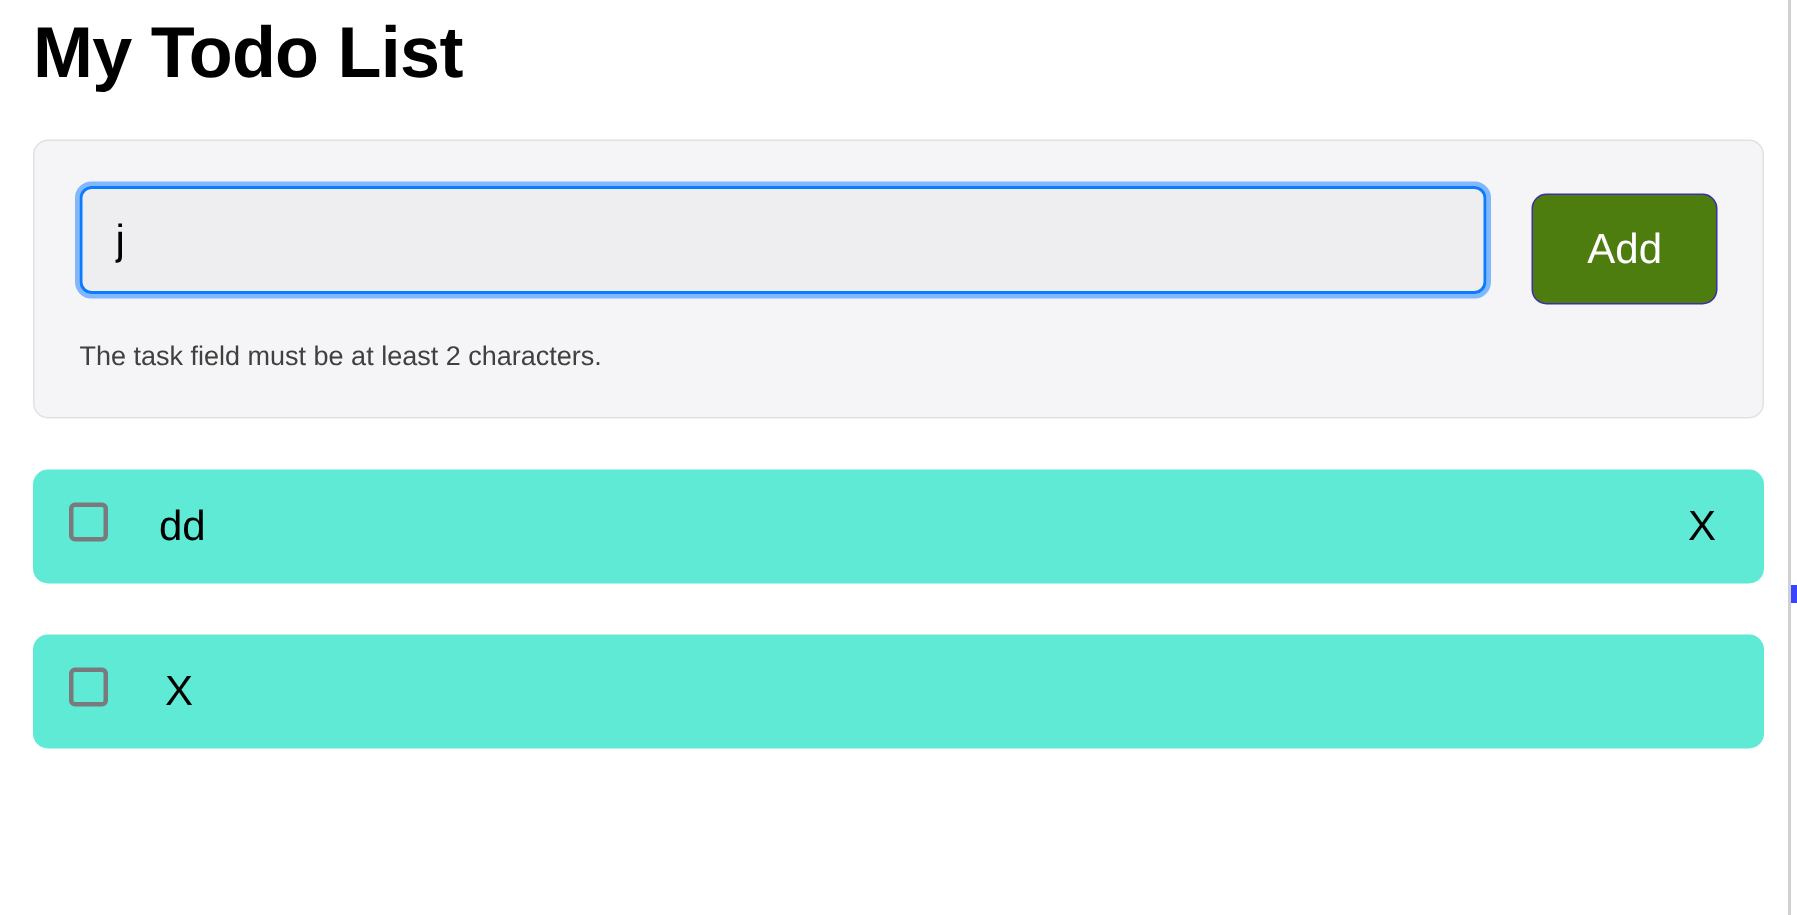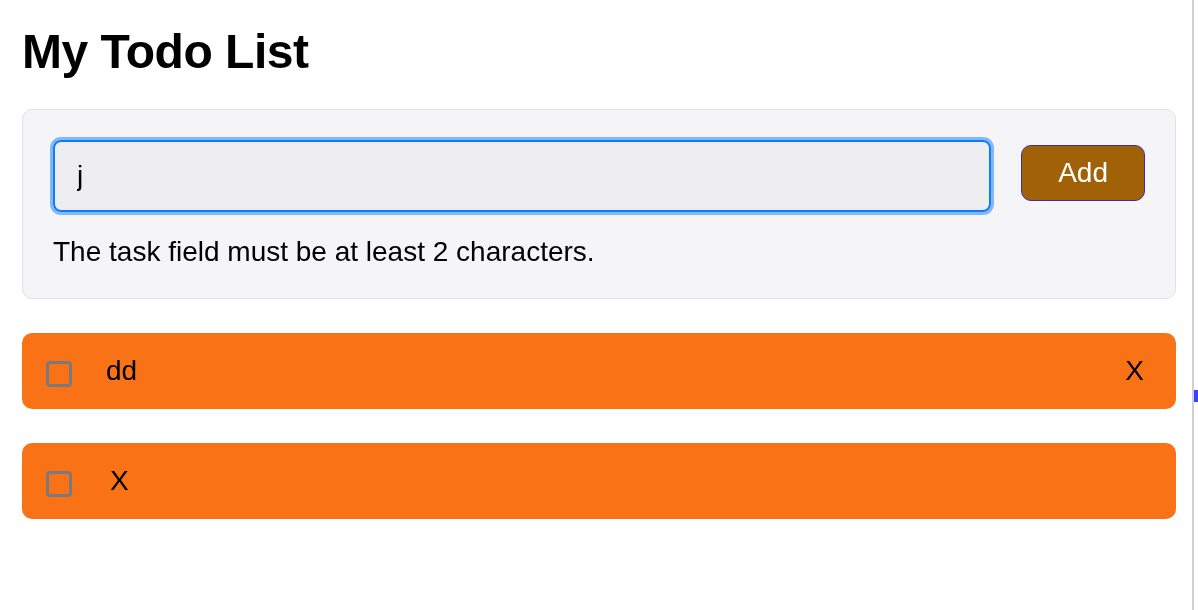--- a/index.html
+++ b/index.html
@@ -5,21 +5,21 @@
     * { box-sizing: border-box; margin: 0; padding: 0; }
     body {
       font-family: -apple-system, BlinkMacSystemFont, "Segoe UI", Helvetica, Arial, sans-serif;
       background: #fff;
       width: 1198px;
       height: 610px;
       position: relative;
       color: #000;
     }
     .page {
-      padding: 24px 22px 0 22px;
+      padding: 8px 22px 0 22px;
     }
     .page-title {
       font-size: 48px;
       font-weight: 700;
       letter-spacing: -0.5px;
       margin-bottom: 30px;
     }
     .form-card {
       border: 1px solid #e1e1e4;
       border-radius: 10px;
@@ -43,39 +43,39 @@
       outline: 3px solid rgba(11,123,255,0.5);
       outline-offset: 0;
       color: #000;
       height: 72px;
     }
     .add-btn {
       font-size: 28px;
       font-family: inherit;
       font-weight: 500;
       color: #fff;
-      background: #a16207;
+      background: #4d7c0f;
       border: 1px solid #3d2ea8;
       border-radius: 10px;
       padding: 0 36px;
-      height: 56px;
+      height: 74px;
       align-self: flex-start;
       margin-top: 5px;
       cursor: pointer;
     }
     .error-msg {
-      color: #000000;
-      font-size: 28px;
+      color: #404040;
+      font-size: 18px;
       margin-top: 24px;
     }
     .todo-item {
-      background: #f97316;
+      background: #5eead4;
       border-radius: 10px;
       display: flex;
-      align-items: flex-end;
+      align-items: flex-start;
       padding: 22px 28px 22px 24px;
       margin-bottom: 34px;
       font-size: 28px;
     }
     .todo-checkbox {
       width: 26px;
       height: 26px;
       border: 3px solid #7a7a7e;
       border-radius: 4px;
       margin-right: 34px;

